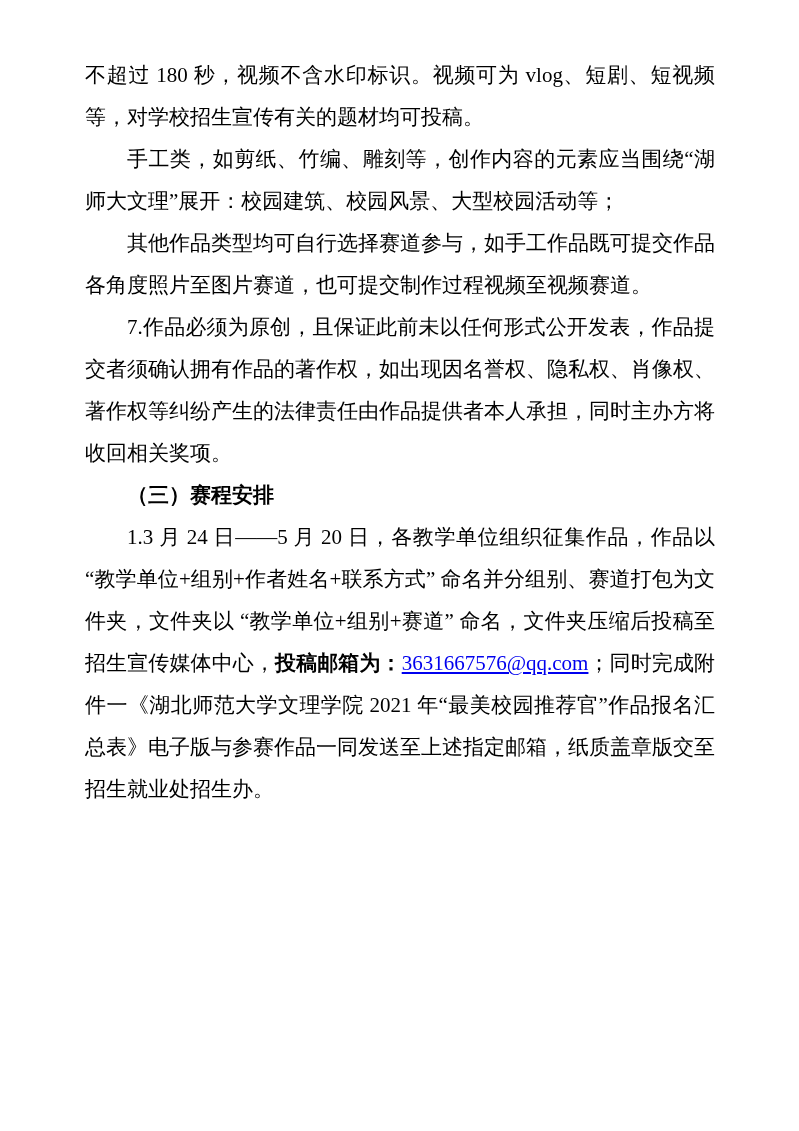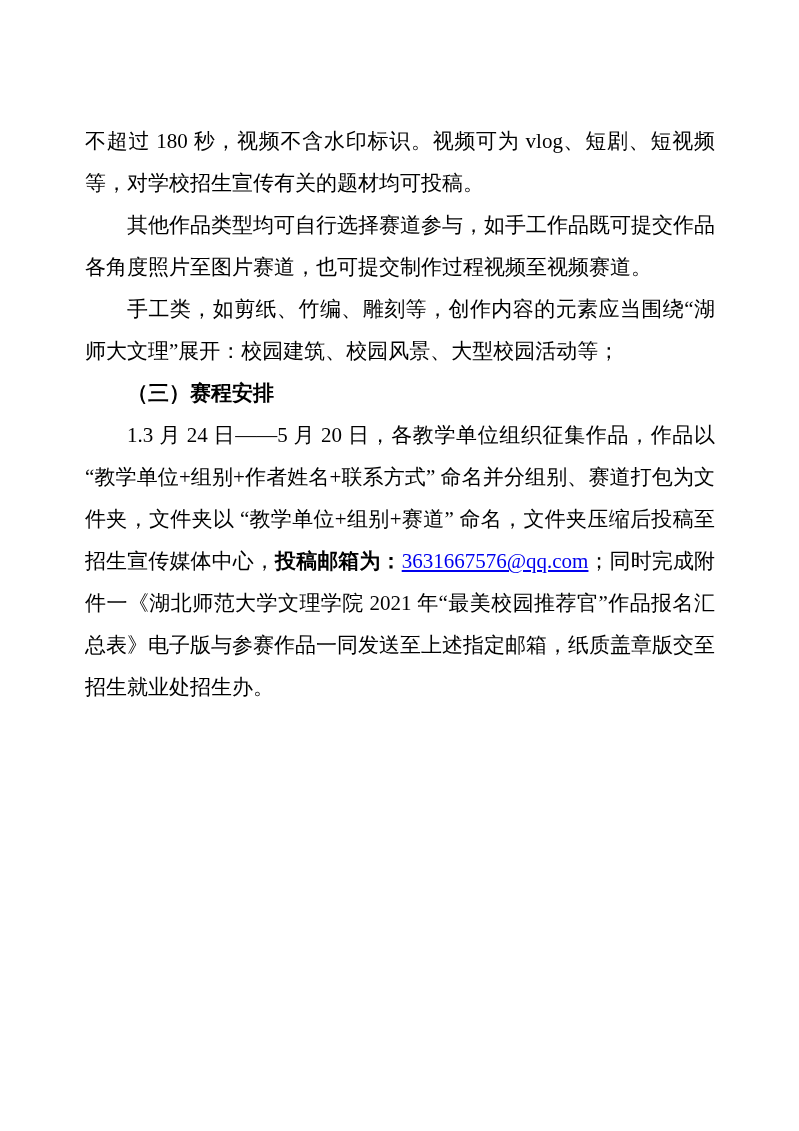--- a/index.html
+++ b/index.html
@@ -4,21 +4,21 @@
 <style>
   :root { --link-color: #0000EE; --text-color: #000000; --page-bg: #ffffff; }
   html, body { margin: 0; padding: 0; background: var(--page-bg); }
   .page {
     position: relative;
     width: 799px;
     height: 1131px;
     margin: 0 auto;
     background: var(--page-bg);
     box-sizing: border-box;
-    padding: 120px 84px 0 85px;
+    padding: 54px 84px 0 85px;
     overflow: hidden;
   }
   .doc-body {
     font-family: "Liberation Serif", "DejaVu Serif", serif;
     font-size: 21px;
     line-height: 42px;
     color: var(--text-color);
     text-align: justify;
     text-justify: inter-ideograph;
   }
@@ -30,18 +30,19 @@
     text-decoration: underline;
     cursor: pointer;
   }
 </style>
 </head>
 <body>
 
 <div class="page">
   <div class="doc-body">
       <p><span>不超过 180 秒，视频不含水印标识。视频可为 vlog、短剧、短视频等，对学校招生宣传有关的题材均可投稿。</span></p>
+      <p class="indent"><span>手工类，如剪纸、竹编、雕刻等，创作内容的元素应当围绕“湖师大文理”展开：校园建筑、校园风景、大型校园活动等；</span></p>
       <p class="indent"><span>其他作品类型均可自行选择赛道参与，如手工作品既可提交作品各角度照片至图片赛道，也可提交制作过程视频至视频赛道。</span></p>
-      <p class="indent"><span>手工类，如剪纸、竹编、雕刻等，创作内容的元素应当围绕“湖师大文理”展开：校园建筑、校园风景、大型校园活动等；</span></p>
+      <p class="indent"><span>7.作品必须为原创，且保证此前未以任何形式公开发表，作品提交者须确认拥有作品的著作权，如出现因名誉权、隐私权、肖像权、著作权等纠纷产生的法律责任由作品提供者本人承担，同时主办方将收回相关奖项。</span></p>
       <p class="indent heading"><strong>（三）赛程安排</strong></p>
       <p class="indent"><span>1.3 月 24 日——5 月 20 日，各教学单位组织征集作品，作品以 “教学单位+组别+作者姓名+联系方式” 命名并分组别、赛道打包为文件夹，文件夹以 “教学单位+组别+赛道” 命名，文件夹压缩后投稿至招生宣传媒体中心，</span><strong>投稿邮箱为：</strong><a class="email" href="#">3631667576@qq.com</a><span>；同时完成附件一《湖北师范大学文理学院 2021 年“最美校园推荐官”作品报名汇总表》电子版与参赛作品一同发送至上述指定邮箱，纸质盖章版交至招生就业处招生办。</span></p>
     </div>
 </div>
 
 </body></html>

